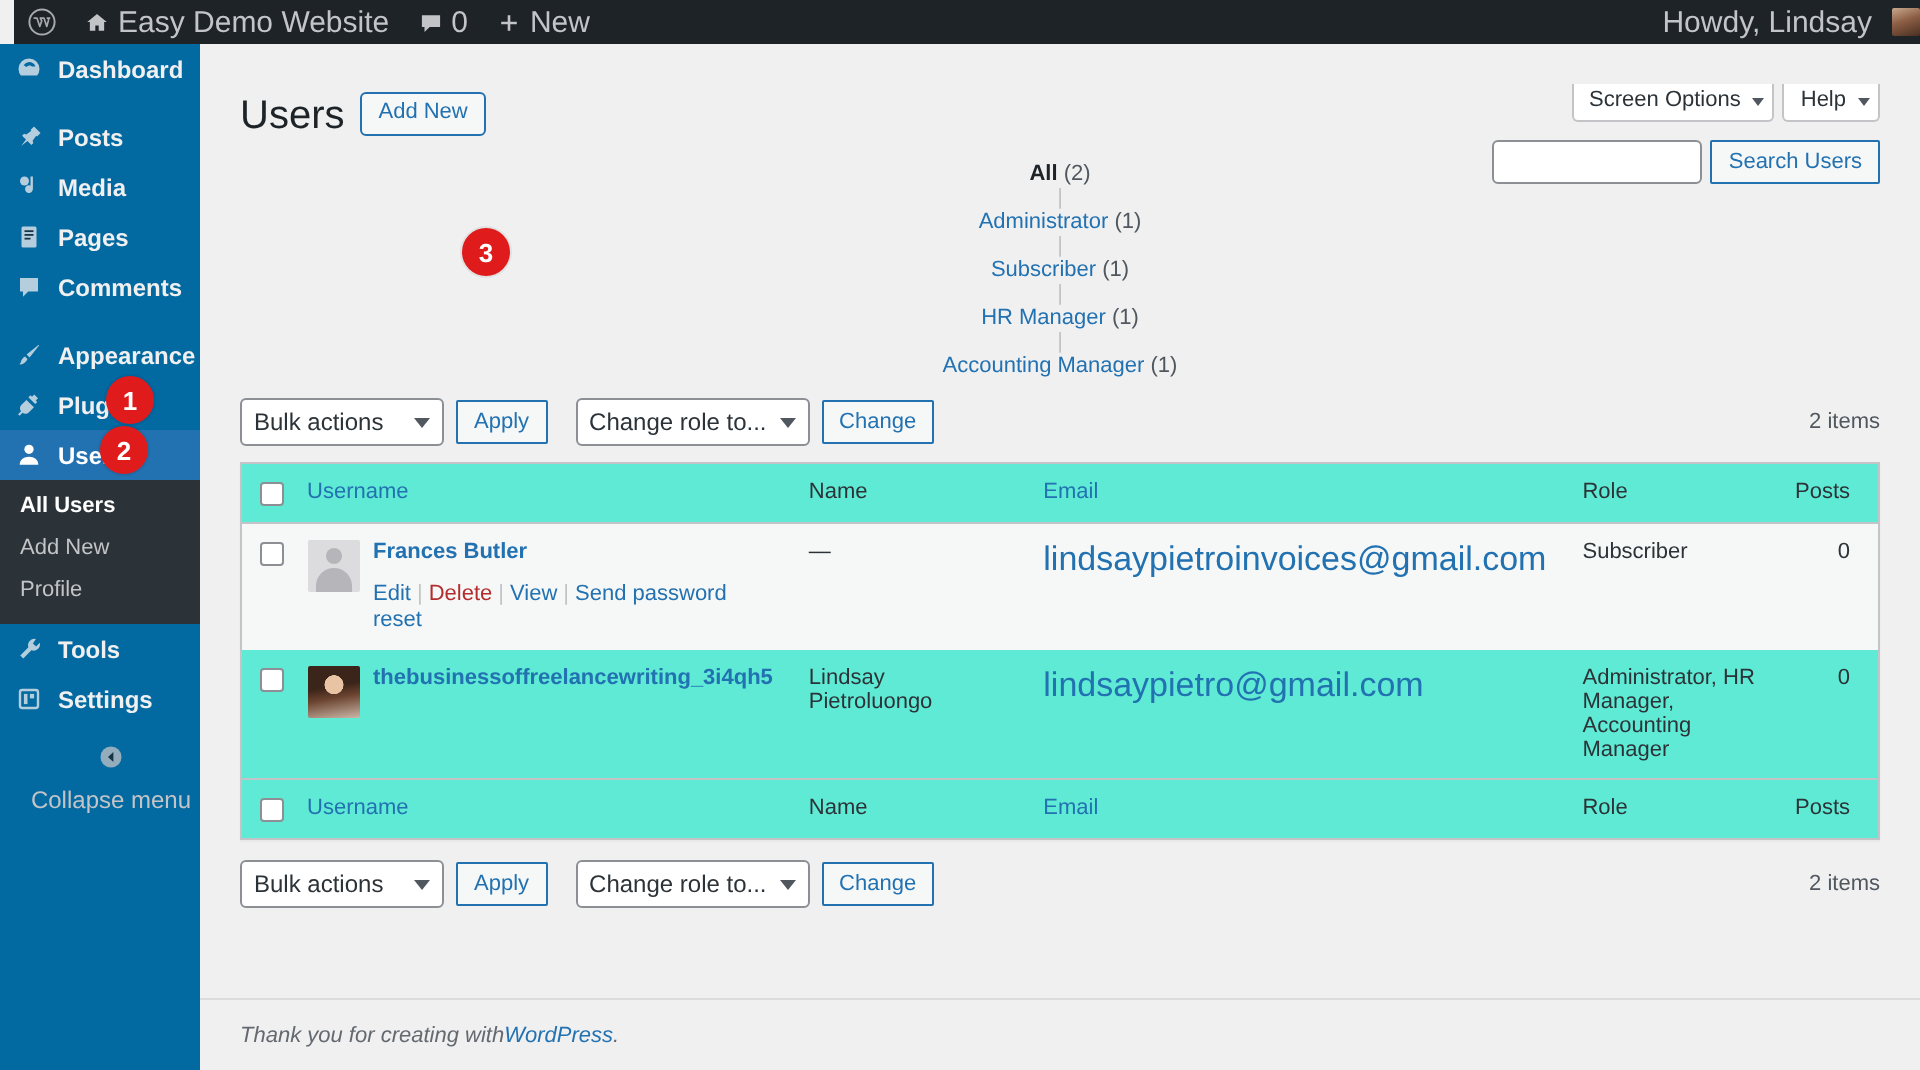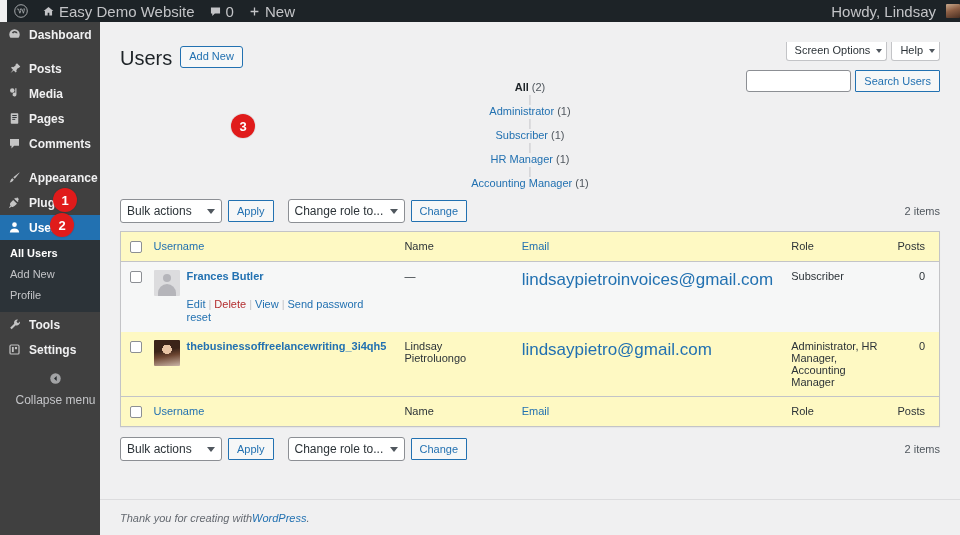--- a/index.html
+++ b/index.html
@@ -27,21 +27,21 @@
   .avatar-mini {
     width:14px; height:14px; border-radius:1px; margin-left:6px;
     background:linear-gradient(160deg,#c8a98d 0%, #8d5f45 45%, #4a2f22 100%);
     display:block;
   }
   .count-bubble { color:#c3c4c7; }
 
   
   #sidebar {
     position:absolute; top:22px; left:0; width:104px; height:513px;
-    background:#404040; color:#f0f0f1; font-size:12px;
+    background:#0369a1; color:#f0f0f1; font-size:12px;
   }
   .menu-item {
     position:relative; display:flex; align-items:center;
     height:25px; padding-left:7px; gap:7px; color:#f0f0f1; font-weight:bold;
   }
   .menu-item .mi-ico { width:15px; height:15px; flex:0 0 15px; opacity:.75; }
   .menu-item.active { background:#2271b1; color:#fff; }
   .menu-item.active .mi-ico { opacity:1; }
   .menu-item.active::after {
     content:""; position:absolute; right:-7px; top:6px;
@@ -129,21 +129,21 @@
   .sel-wrap { position:relative; display:inline-block; }
   .sel-wrap::after {
     content:""; position:absolute; right:7px; top:10px; pointer-events:none;
     width:0;height:0;border-left:4px solid transparent;
     border-right:4px solid transparent;border-top:5px solid #50575e;
   }
   .sel-wrap.wide select { min-width:114px; }
   .items-count { position:absolute; right:0; font-size:11px; color:#50575e; }
 
   table.wp-list {
-    width:100%; border-collapse:collapse; background:#fef9c3;
+    width:100%; border-collapse:collapse; background:#5eead4;
     border:1px solid #c3c4c7; margin-top:8px; box-shadow:0 1px 1px rgba(0,0,0,.04);
   }
   table.wp-list th, table.wp-list td {
     text-align:left; font-size:11px; vertical-align:top;
     padding:8px 8px 8px 10px; color:#2c3338; font-weight:400;
   }
   table.wp-list thead th, table.wp-list tfoot th {
     border-bottom:1px solid #c3c4c7; color:#2271b1; font-size:11px;
   }
   table.wp-list tfoot th { border-bottom:none; border-top:1px solid #c3c4c7; }
@@ -171,21 +171,21 @@
   .avatar-lg.generic::after {
     content:""; position:absolute; left:4px; top:14px; width:18px; height:12px;
     border-radius:9px 9px 0 0; background:#b5b5ba;
   }
   .avatar-lg.photo {
     background:
       radial-gradient(circle at 50% 36%, #e8c4a4 0 22%, transparent 23%),
       linear-gradient(170deg,#3b2419 0 40%, #6b4430 60%, #cbb6a8 100%);
   }
   .uname { color:#2271b1; font-weight:bold; font-size:11px; line-height:13px; }
-  .row-actions { font-size:11px; color:#50575e; margin-top:15px; line-height:13px; }
+  .row-actions { font-size:11px; color:#50575e; margin-top:8px; line-height:13px; }
   .row-actions a { color:#2271b1; text-decoration:none; }
   .row-actions a.del { color:#b32d2e; }
   .row-actions .sp { color:#c3c4c7; margin:0 3px; }
   .email-link { color:#2271b1; text-decoration:none; font-size:17px; }
   .dash { color:#50575e; }
 
   #footer {
     position:absolute; left:100px; bottom:0; width:952px; height:36px;
     border-top:1px solid #dcdcde; padding:0 20px;
     display:flex; align-items:center; font-size:11px;

